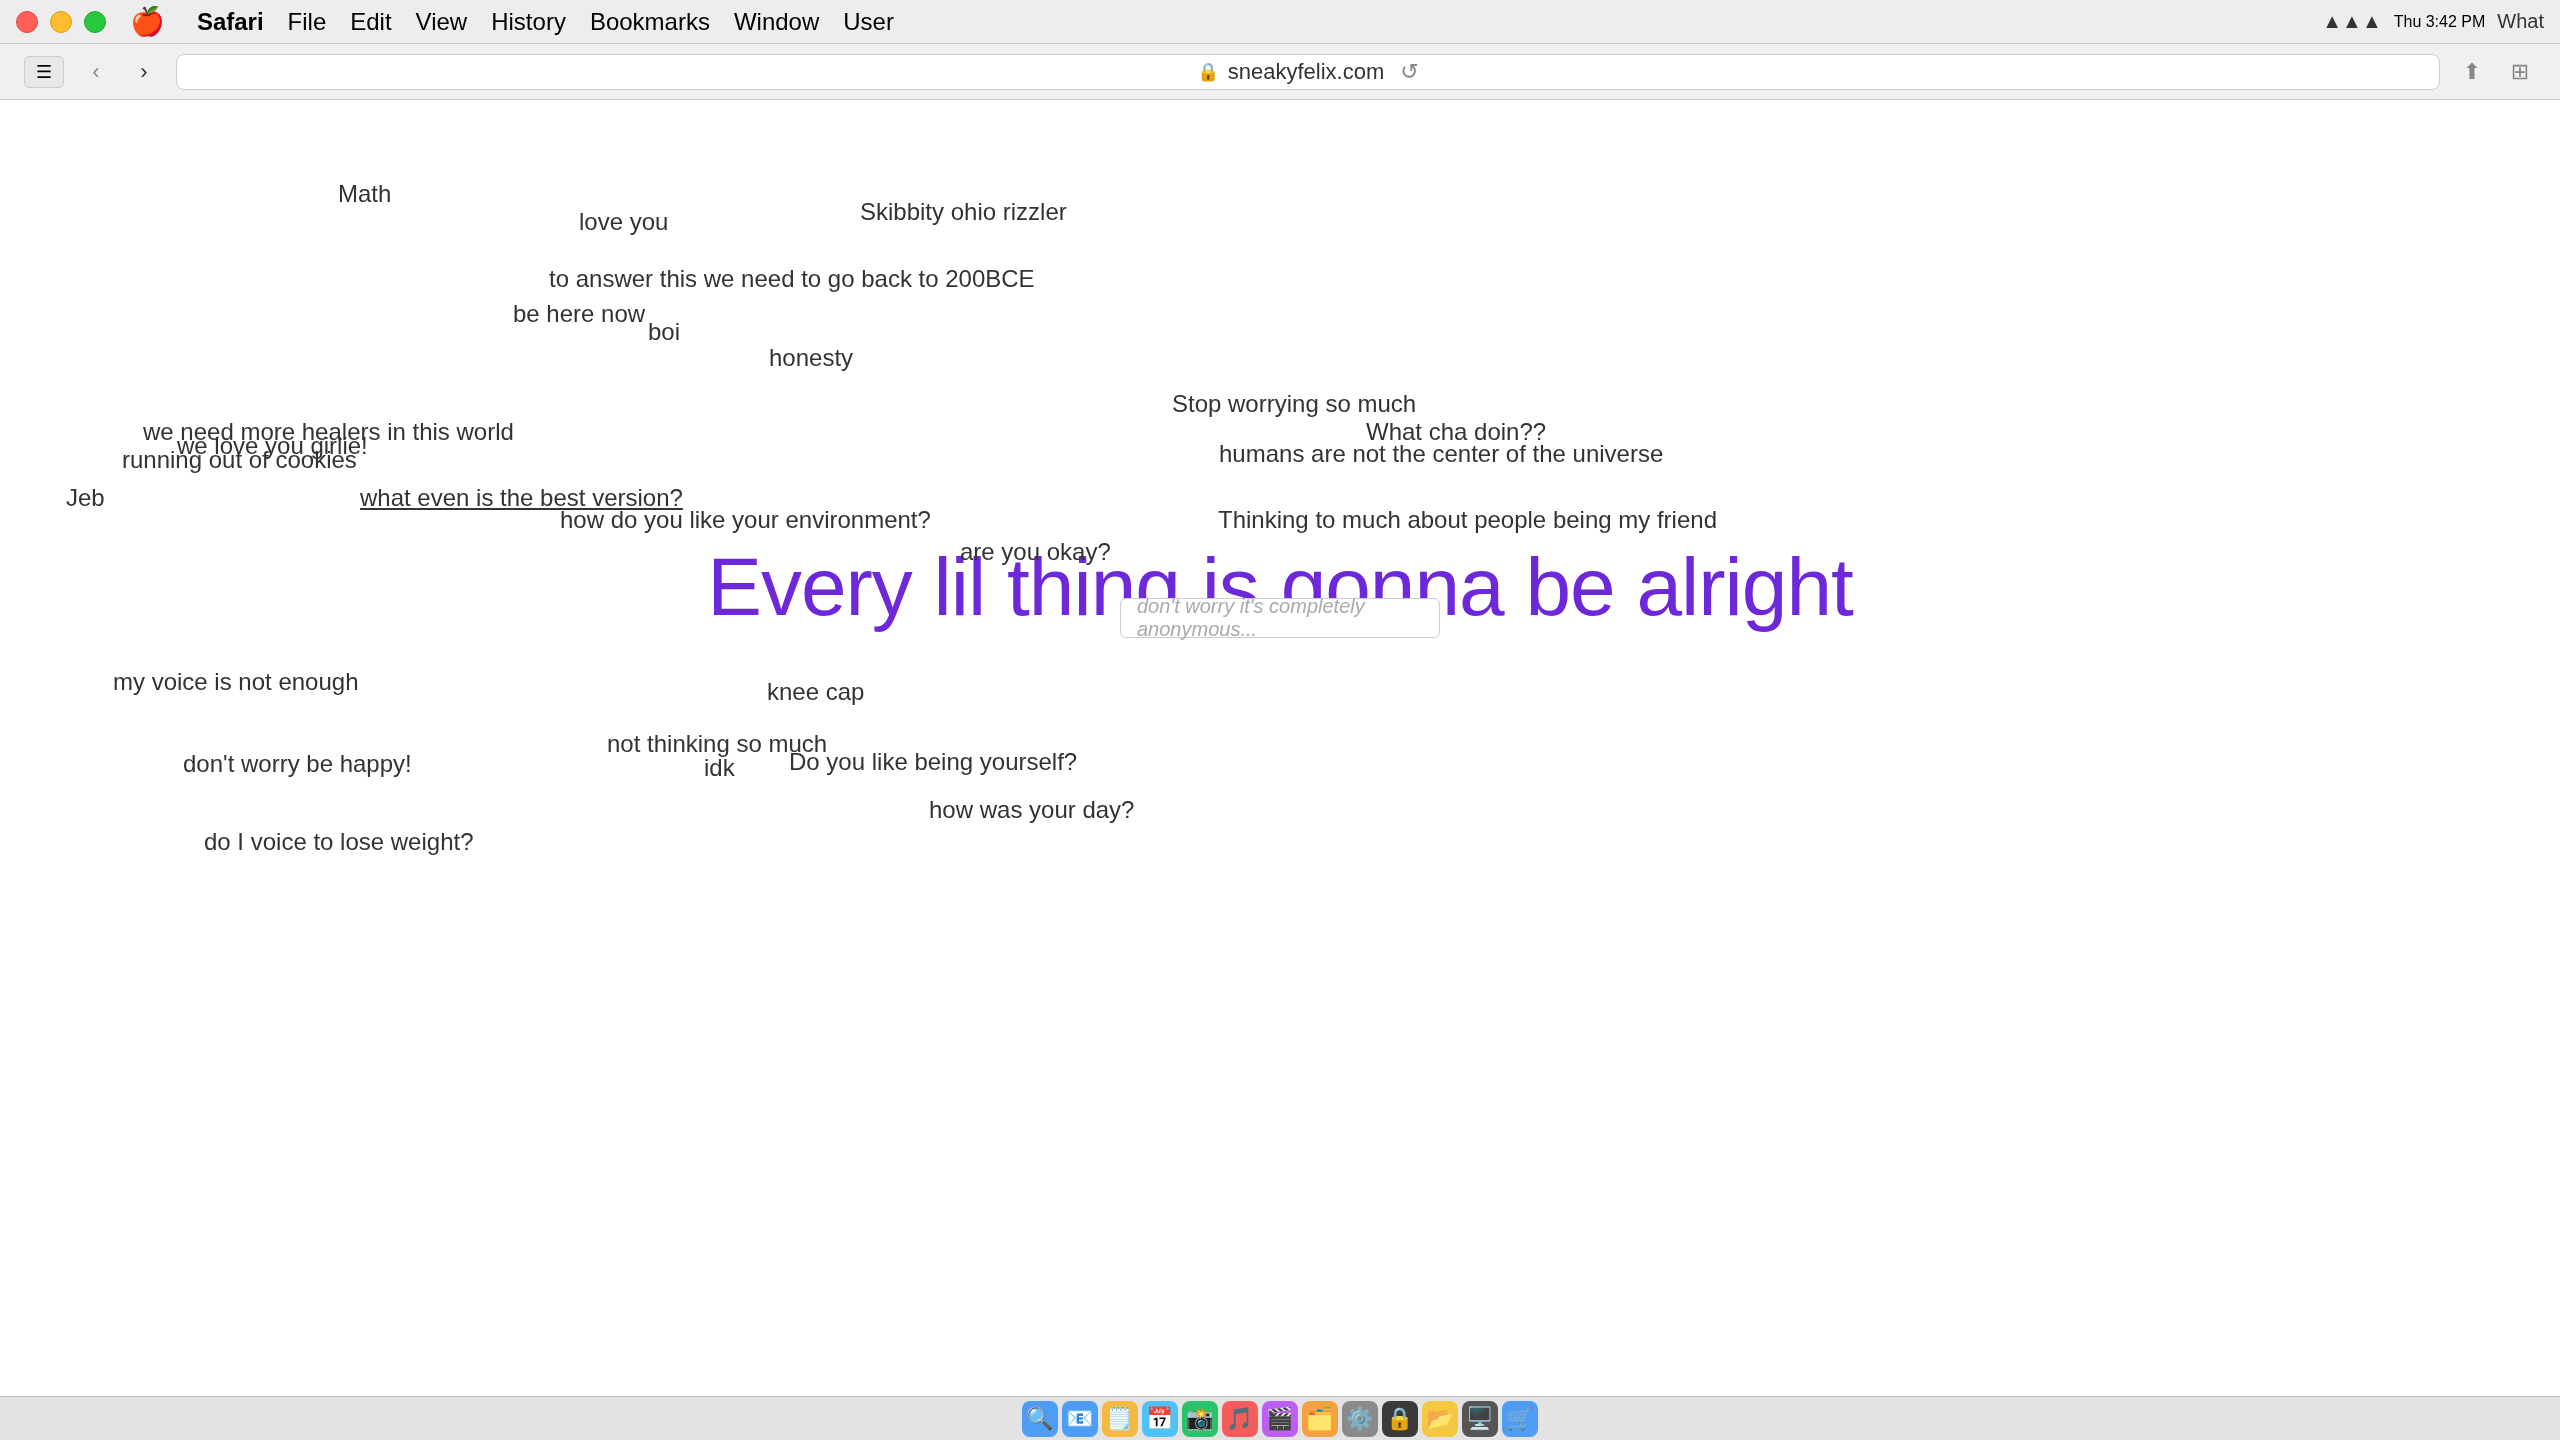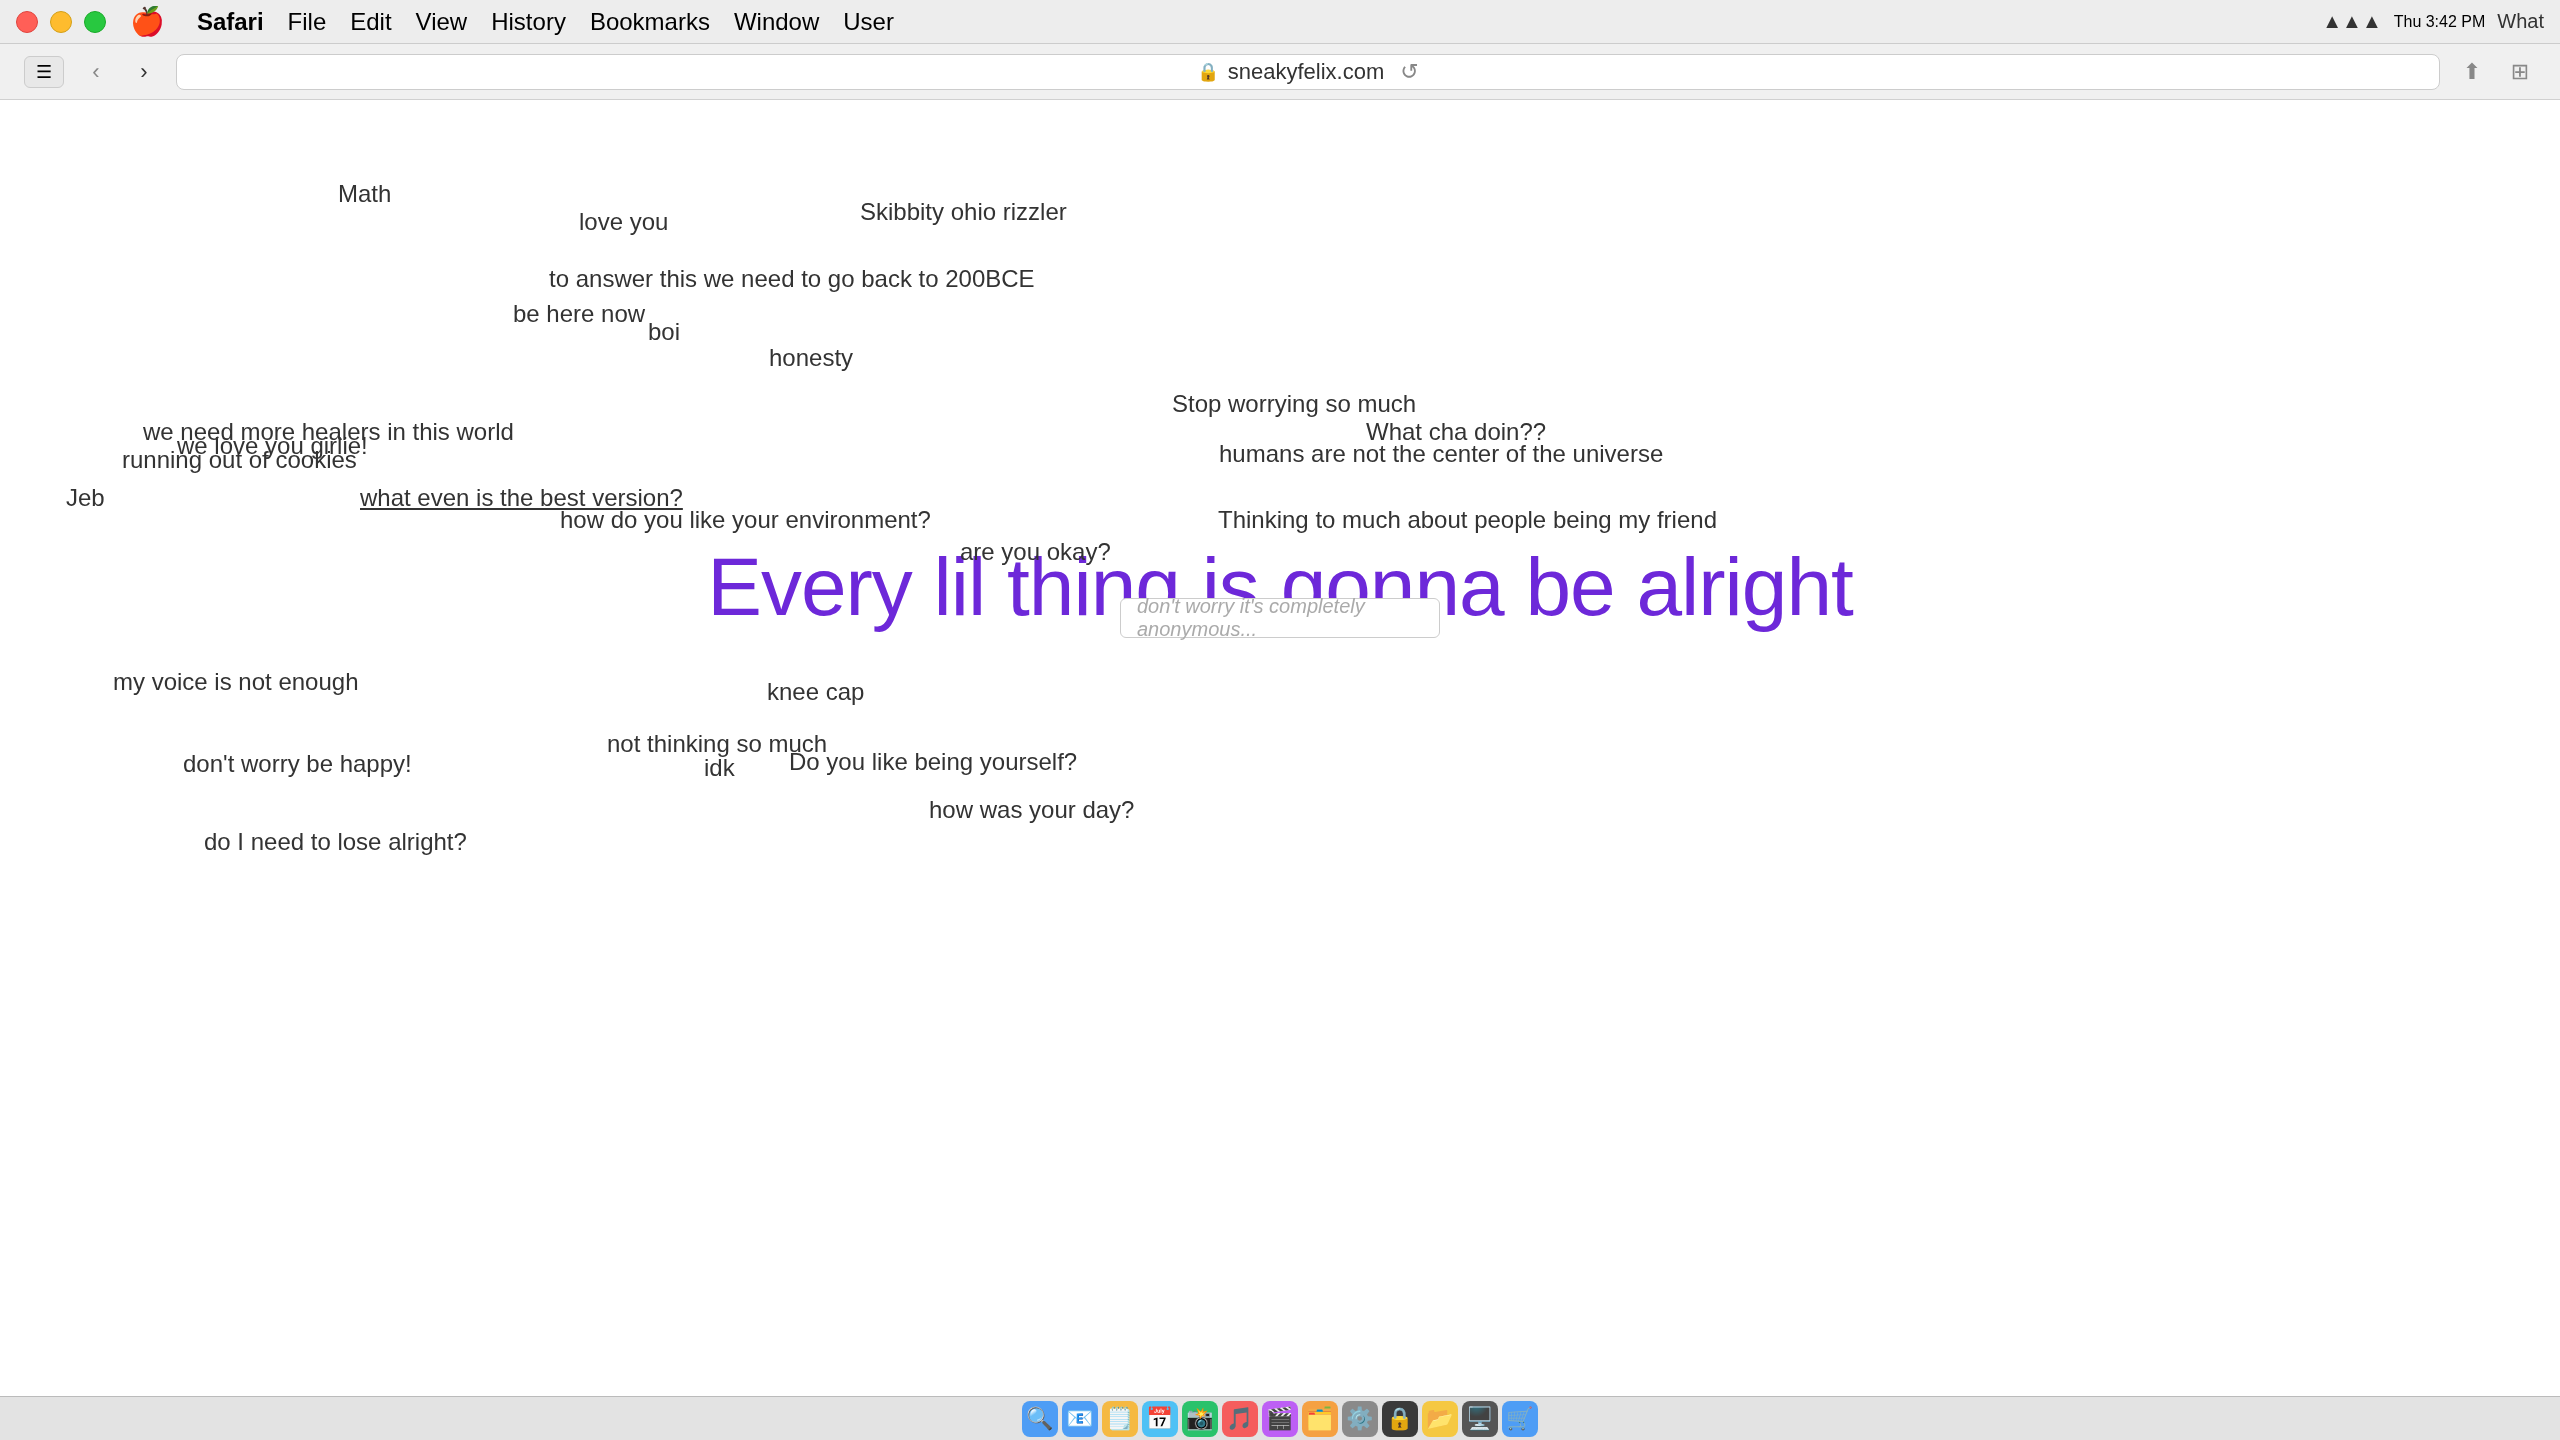--- a/index.html
+++ b/index.html
@@ -327,21 +327,21 @@
     <div class="floating-text" style="top: 406px; left: 1218px;">Thinking to much about people being my friend</div>
     <div class="floating-text" style="top: 406px; left: 560px;">how do you like your environment?</div>
     <div class="floating-text" style="top: 438px; left: 960px;">are you okay?</div>
     <div class="floating-text" style="top: 568px; left: 113px;">my voice is not enough</div>
     <div class="floating-text" style="top: 578px; left: 767px;">knee cap</div>
     <div class="floating-text" style="top: 630px; left: 607px;">not thinking so much</div>
     <div class="floating-text" style="top: 650px; left: 183px;">don't worry be happy!</div>
     <div class="floating-text" style="top: 648px; left: 789px;">Do you like being yourself?</div>
     <div class="floating-text" style="top: 654px; left: 704px;">idk</div>
     <div class="floating-text" style="top: 696px; left: 929px;">how was your day?</div>
-    <div class="floating-text" style="top: 728px; left: 204px;">do I need to lose alright?</div>
+    <div class="floating-text" style="top: 728px; left: 204px;">do I voice to lose weight?</div>
   </div>
 
 <div class="dock" id="dock-bar">
 <div class="dock-icon" style="background: rgb(78, 157, 245);">🔍</div>
     <div class="dock-icon" style="background: rgb(78, 157, 245);">📧</div>
     <div class="dock-icon" style="background: rgb(245, 185, 66);">🗒️</div>
     <div class="dock-icon" style="background: rgb(78, 193, 245);">📅</div>
     <div class="dock-icon" style="background: rgb(42, 194, 107);">📸</div>
     <div class="dock-icon" style="background: rgb(245, 93, 93);">🎵</div>
     <div class="dock-icon" style="background: rgb(189, 95, 245);">🎬</div>

